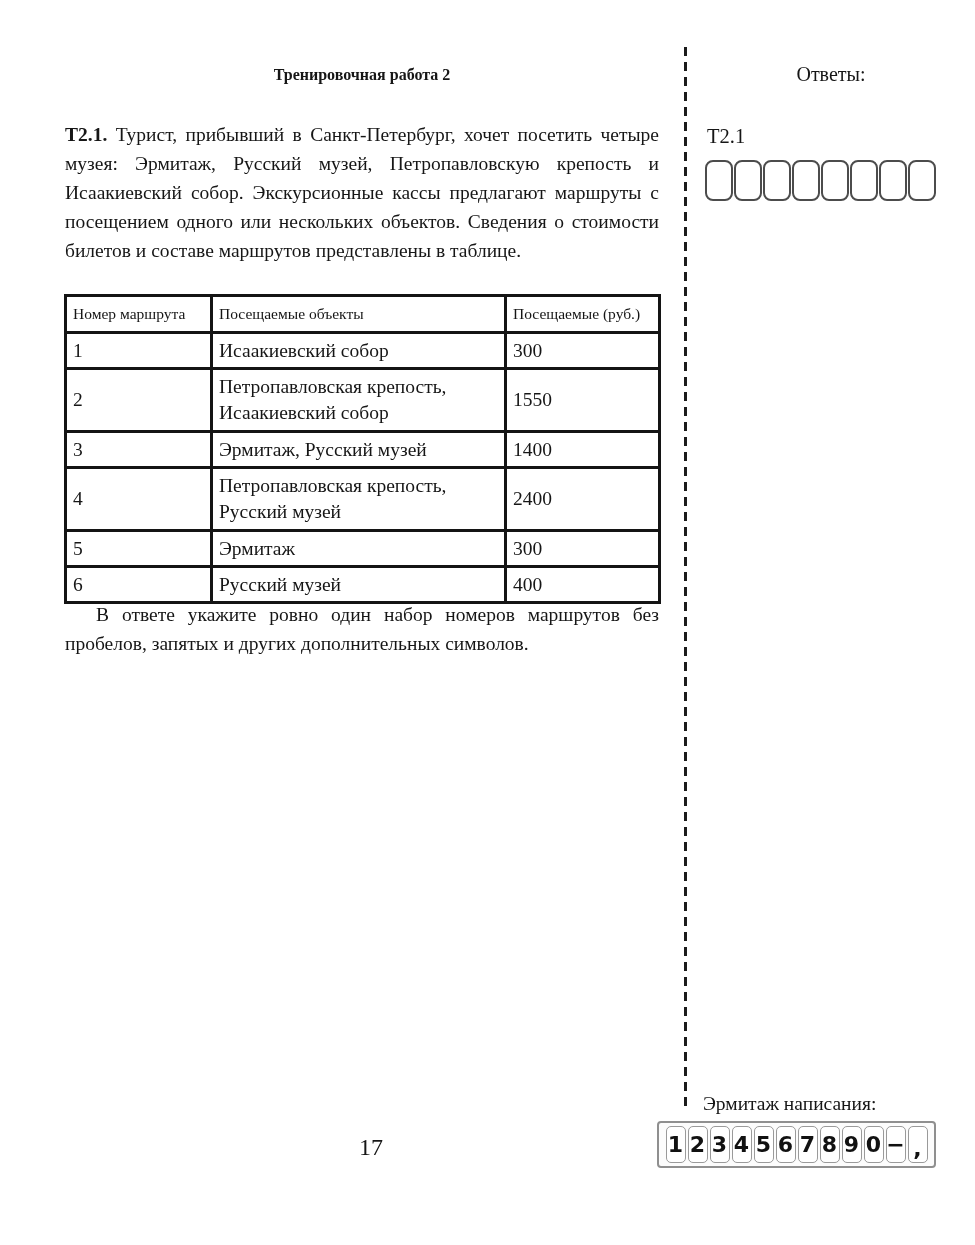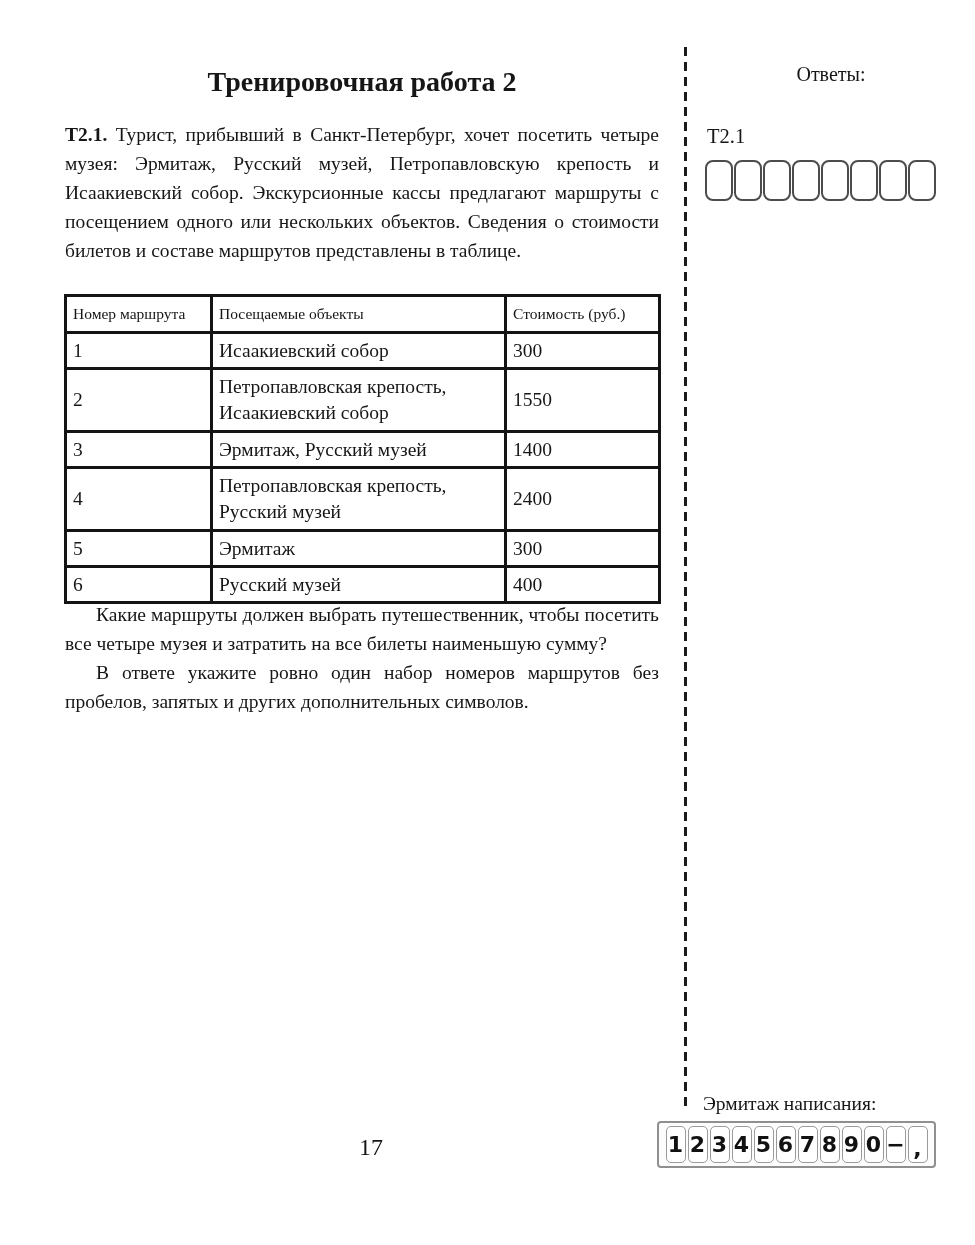--- a/index.html
+++ b/index.html
@@ -9,21 +9,21 @@
     height: 1245px;
     background: #ffffff;
     font-family: "Liberation Serif", "DejaVu Serif", serif;
     color: #161616;
     overflow: hidden;
   }
 
   
   .title {
     position: absolute; left: 65px; top: 66px; width: 594px;
-    text-align: center; font-size: 28px; font-weight: 700; margin: 0;
+    text-align: center; font-size: 16px; font-weight: 700; margin: 0;
   }
   .intro {
     position: absolute; left: 65px; top: 120px; width: 594px;
     font-size: 19.5px; line-height: 29px; text-align: justify; margin: 0;
   }
   .intro b { font-weight: 700; }
 
   table.routes {
     position: absolute; left: 64px; top: 294px; width: 594px;
     border-collapse: collapse; table-layout: fixed;
@@ -104,21 +104,21 @@
   <table class="routes">
     <colgroup>
       <col style="width:146px">
         <col style="width:294px">
         <col style="width:154px">
     </colgroup>
     <thead>
       <tr>
         <th>Номер маршрута</th>
         <th>Посещаемые объекты</th>
-        <th>Стоимость (руб.)</th>
+        <th>Посещаемые (руб.)</th>
       </tr>
     </thead>
     <tbody>
       <tr class="row-single">
         <td>1</td>
         <td>Исаакиевский собор</td>
         <td>300</td>
       </tr>
       <tr class="row-double">
         <td>2</td>
@@ -144,21 +144,20 @@
       </tr>
       <tr class="row-single">
         <td>6</td>
         <td>Русский музей</td>
         <td>400</td>
       </tr>
     </tbody>
   </table>
 
   <div class="question">
-    <p>Какие маршруты должен выбрать путешественник, чтобы посетить все четыре музея и затратить на все билеты наименьшую сумму?</p>
     <p>В ответе укажите ровно один набор номеров маршрутов без пробелов, запятых и других дополнительных символов.</p>
   </div>
 
   <div class="divider"></div>
 
   <div class="answers-heading">Ответы:</div>
   <div class="answer-task-label">Т2.1</div>
 
   <div class="answer-strip">
     <div class="answer-cell"></div>

